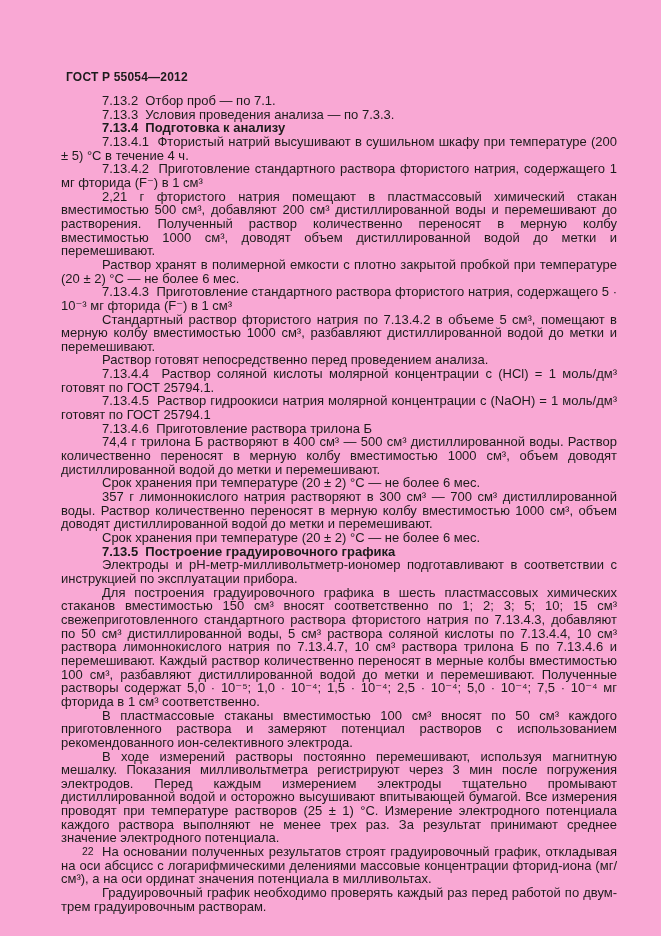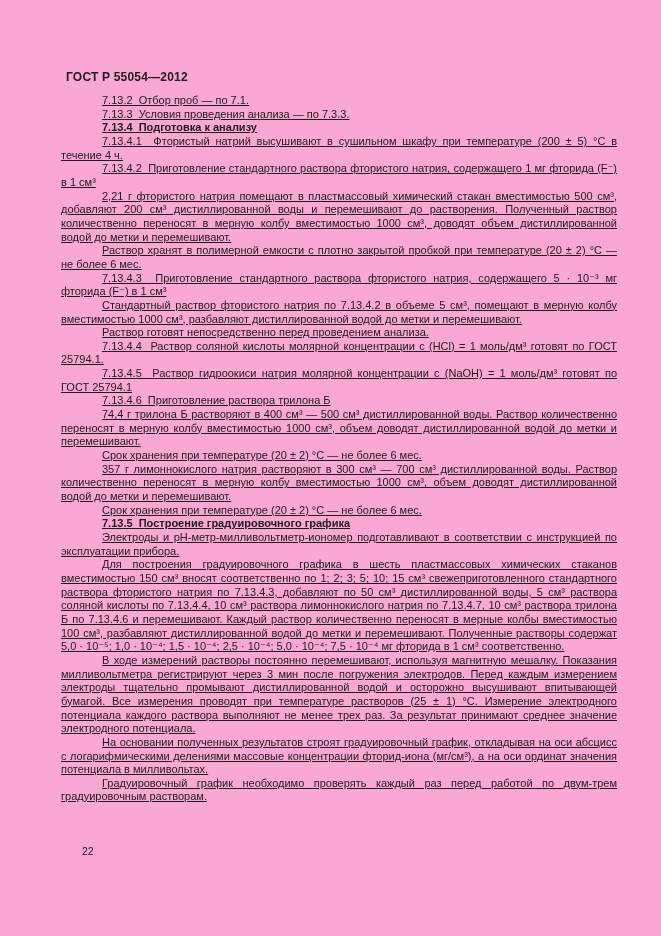--- a/index.html
+++ b/index.html
@@ -23,24 +23,23 @@
     font-size: 12px;
     font-weight: bold;
     letter-spacing: 0.2px;
     white-space: nowrap;
   }
   .doc-body {
     position: absolute;
     left: 61px;
     top: 94px;
     width: 556px;
-    font-size: 11px;
+    font-size: 13px;
     line-height: 13.65px;
     text-align: justify;
-    text-decoration: underline;
   }
   .para {
     margin: 0;
     text-indent: 41px;
   }
   .para.bold {
     font-weight: bold;
   }
   .page-number {
     position: absolute;
@@ -71,20 +70,21 @@
     <p class="para">7.13.4.4&nbsp; Раствор соляной кислоты молярной концентрации c (HCl) = 1 моль/дм³ готовят по ГОСТ 25794.1.</p>
     <p class="para">7.13.4.5&nbsp; Раствор гидроокиси натрия молярной концентрации c (NaOH) = 1 моль/дм³ готовят по ГОСТ 25794.1</p>
     <p class="para">7.13.4.6&nbsp; Приготовление раствора трилона Б</p>
     <p class="para">74,4 г трилона Б растворяют в 400 см³ — 500 см³ дистиллированной воды. Раствор количественно переносят в мерную колбу вместимостью 1000 см³, объем доводят дистиллированной водой до метки и перемешивают.</p>
     <p class="para">Срок хранения при температуре (20 ± 2) °С — не более 6 мес.</p>
     <p class="para">357 г лимоннокислого натрия растворяют в 300 см³ — 700 см³ дистиллированной воды. Раствор количественно переносят в мерную колбу вместимостью 1000 см³, объем доводят дистиллированной водой до метки и перемешивают.</p>
     <p class="para">Срок хранения при температуре (20 ± 2) °С — не более 6 мес.</p>
     <p class="para bold">7.13.5&nbsp; Построение градуировочного графика</p>
     <p class="para">Электроды и рН-метр-милливольтметр-иономер подготавливают в соответствии с инструкцией по эксплуатации прибора.</p>
     <p class="para">Для построения градуировочного графика в шесть пластмассовых химических стаканов вместимостью 150 см³ вносят соответственно по 1; 2; 3; 5; 10; 15 см³ свежеприготовленного стандартного раствора фтористого натрия по 7.13.4.3, добавляют по 50 см³ дистиллированной воды, 5 см³ раствора соляной кислоты по 7.13.4.4, 10 см³ раствора лимоннокислого натрия по 7.13.4.7, 10 см³ раствора трилона Б по 7.13.4.6 и перемешивают. Каждый раствор количественно переносят в мерные колбы вместимостью 100 см³, разбавляют дистиллированной водой до метки и перемешивают. Полученные растворы содержат 5,0 · 10⁻⁵; 1,0 · 10⁻⁴; 1,5 · 10⁻⁴; 2,5 · 10⁻⁴; 5,0 · 10⁻⁴; 7,5 · 10⁻⁴ мг фторида в 1 см³ соответственно.</p>
+    <p class="para">В пластмассовые стаканы вместимостью 100 см³ вносят по 50 см³ каждого приготовленного раствора и замеряют потенциал растворов с использованием рекомендованного ион-селективного электрода.</p>
     <p class="para">В ходе измерений растворы постоянно перемешивают, используя магнитную мешалку. Показания милливольтметра регистрируют через 3 мин после погружения электродов. Перед каждым измерением электроды тщательно промывают дистиллированной водой и осторожно высушивают впитывающей бумагой. Все измерения проводят при температуре растворов (25 ± 1) °С. Измерение электродного потенциала каждого раствора выполняют не менее трех раз. За результат принимают среднее значение электродного потенциала.</p>
     <p class="para">На основании полученных результатов строят градуировочный график, откладывая на оси абсцисс с логарифмическими делениями массовые концентрации фторид-иона (мг/см³), а на оси ординат значения потенциала в милливольтах.</p>
     <p class="para">Градуировочный график необходимо проверять каждый раз перед работой по двум-трем градуировочным растворам.</p>
   </div>
 
   <div class="page-number">22</div>
 
 </div>
 
 </body></html>

